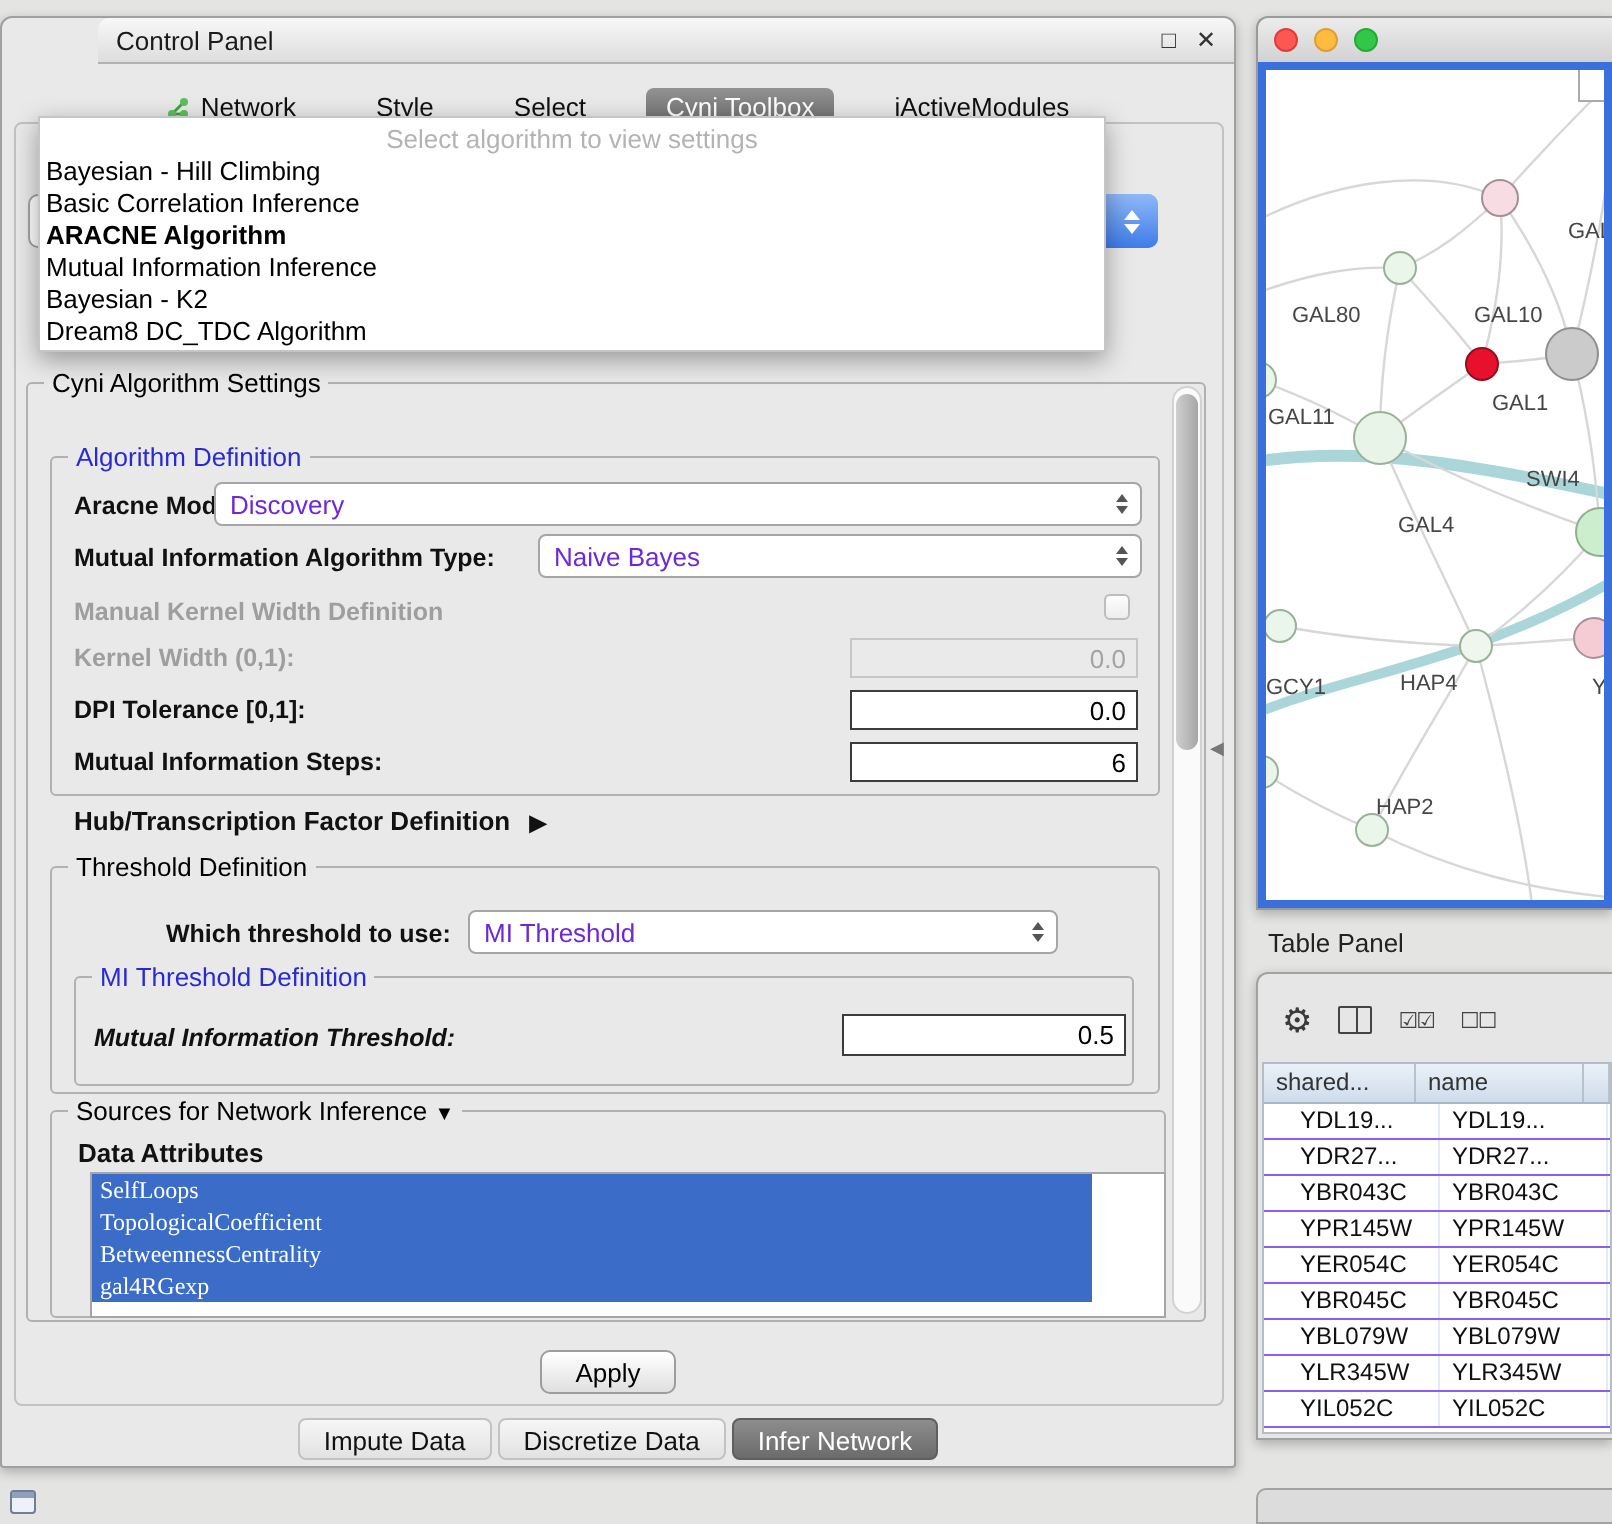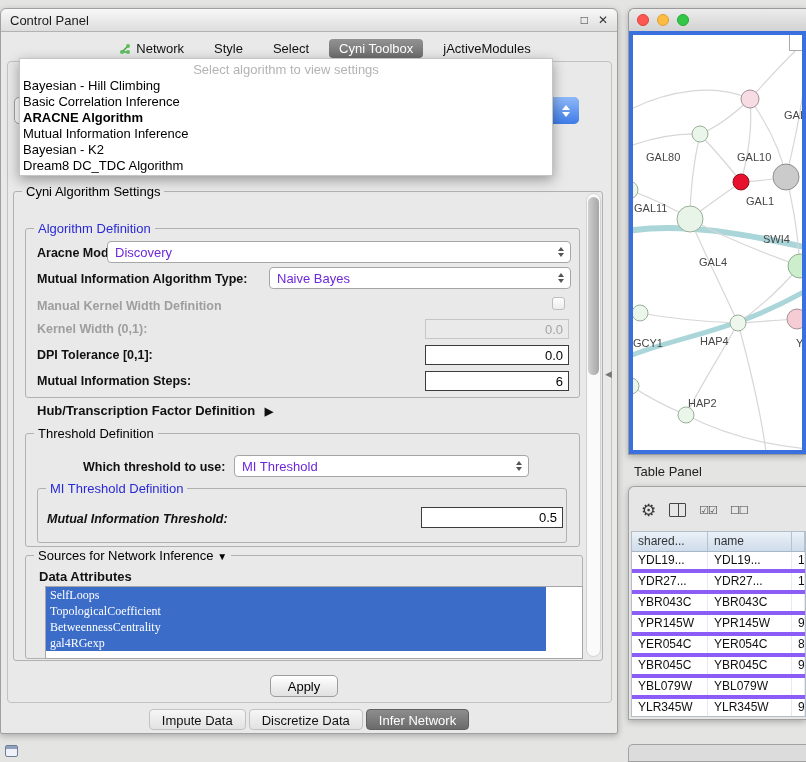--- a/index.html
+++ b/index.html
@@ -3,29 +3,29 @@
 <meta charset="utf-8">
 <style>
   html,body{margin:0;padding:0;}
   body{width:806px;height:762px;overflow:hidden;background:#e4e4e2;
        font-family:"Liberation Sans",sans-serif;-webkit-font-smoothing:antialiased;}
   #app{position:relative;width:806px;height:762px;overflow:hidden;}
 
   
   #control-panel{position:absolute;left:0;top:8px;width:618px;height:726px;
     background:#e9e9e9;border:1px solid #a0a0a0;border-radius:6px 6px 2px 2px;
-    box-shadow:0 2px 6px rgba(0,0,0,.25);box-sizing:border-box;}
+    box-shadow:0 2px 6px rgba(0,0,0,.25);box-sizing:border-box;padding-left:48px;}
   .titlebar{height:22px;background:linear-gradient(#f8f8f8,#dddddd);
     border-bottom:1px solid #b2b2b2;border-radius:6px 6px 0 0;
     display:flex;align-items:center;padding:0 9px;font-size:13px;color:#1b1b1b;}
   .winbtns{margin-left:auto;display:flex;gap:10px;font-size:12px;color:#333;}
   .winbtns span{cursor:default;}
 
-  .tabs{position:absolute;left:16px;top:30px;width:100%;height:24px;
-    display:flex;justify-content:center;align-items:flex-start;gap:10px;font-size:13px;color:#111;}
+  .tabs{position:absolute;left:0;top:30px;width:100%;height:24px;
+    display:flex;justify-content:center;align-items:flex-end;gap:20px;font-size:13px;color:#111;}
   .tab{padding:2px 10px;border-radius:4px;display:flex;align-items:center;gap:5px;white-space:nowrap;}
   .tab.sel{background:linear-gradient(#929292,#6d6d6d);color:#fff;}
 
   .content-frame{position:absolute;left:6px;top:52px;width:605px;height:642px;
     border:1px solid #c2c2c2;border-radius:4px;box-sizing:border-box;}
 
   
   #algo-popup{position:absolute;left:18px;top:49px;width:534px;height:118px;
     background:#fff;border:1px solid #c5c5c5;box-shadow:0 4px 12px rgba(0,0,0,.35);
     z-index:10;font-size:13px;padding-top:2px;box-sizing:border-box;}
@@ -110,21 +110,21 @@
   #gear-icon{font-size:17px;}
   #columns-icon{position:relative;width:15px;height:12px;border:1.6px solid #444;border-radius:1px;}
   #columns-icon::before{content:"";position:absolute;left:50%;top:0;bottom:0;width:1.6px;background:#444;}
   .pair-icon{font-size:11px;letter-spacing:-1px;color:#444;}
   #table-area{position:absolute;left:2px;top:44px;right:0;bottom:2px;background:#fff;
     border:1px solid #b4bcc6;overflow:hidden;box-sizing:border-box;}
   #table-header{display:grid;grid-template-columns:76px 84px 1fr;height:19px;
     background:linear-gradient(#eaf1f8,#cfdceb);border-bottom:1px solid #a8b6c6;}
   .thcell{font-size:12px;color:#333;padding:2px 0 0 6px;border-right:1px solid #b6c2d0;
     white-space:nowrap;overflow:hidden;box-sizing:border-box;}
-  .trow{display:grid;grid-template-columns:76px 84px 1fr;height:17px;border-bottom:4px solid #8b5cf6;}
+  .trow{display:grid;grid-template-columns:76px 84px 1fr;height:17px;border-bottom:1px solid #8b5cf6;padding-left:12px;}
   .tcell{font-size:12px;color:#101010;padding:1px 0 0 6px;border-right:1px solid #e4eaf1;
     white-space:nowrap;overflow:hidden;box-sizing:border-box;}
 
   
   #bottom-bar{position:absolute;left:628px;top:744px;width:178px;height:18px;
     background:#dcdcdc;border:1px solid #a2a2a2;border-right:none;border-radius:5px 0 0 0;box-sizing:border-box;}
   #mini-icon{position:absolute;left:5px;top:745px;width:13px;height:12px;
     border:1.5px solid #6f7d96;border-radius:2px;background:#eef2f8;box-sizing:border-box;}
   #mini-icon::before{content:"";position:absolute;left:0;top:0;right:0;height:3px;background:#8fa0bd;}
 

